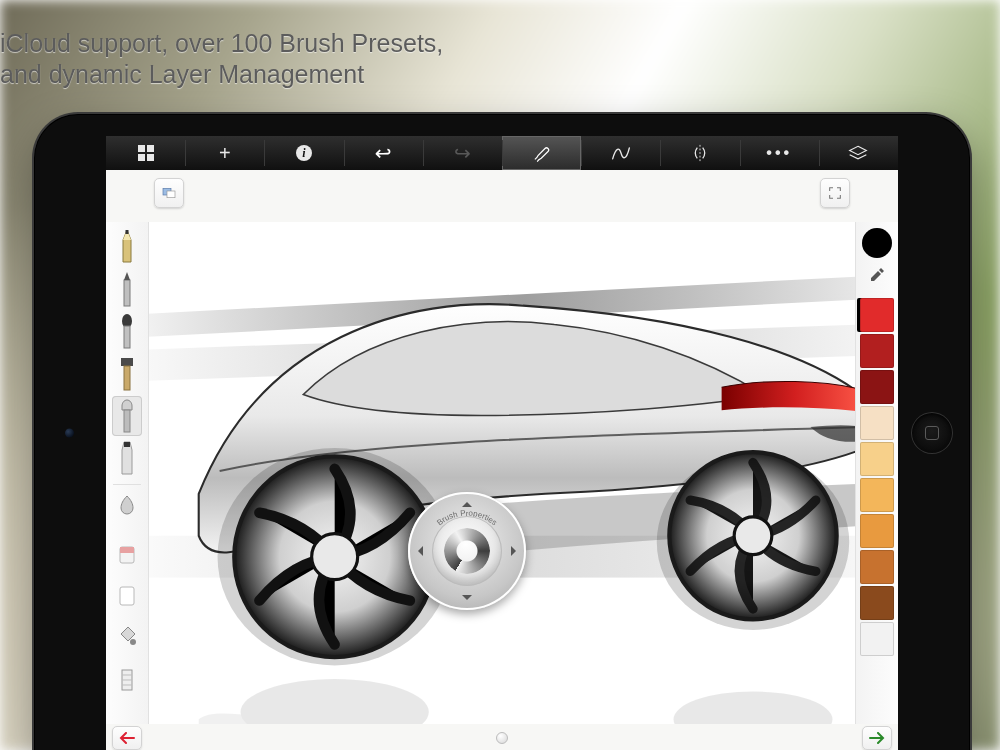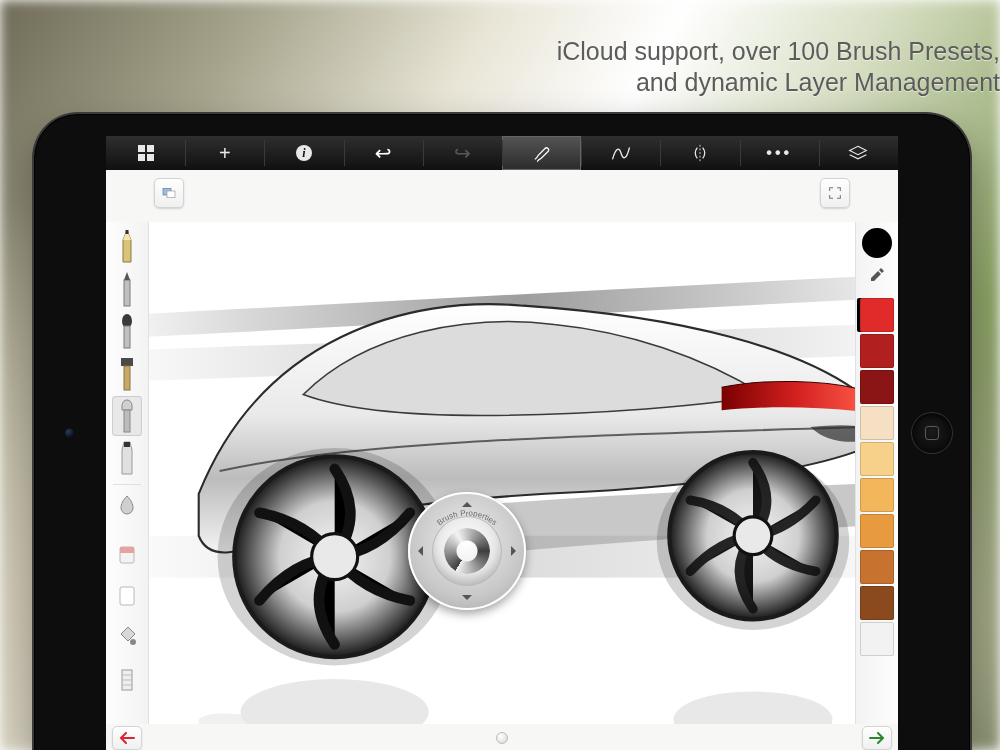--- a/index.html
+++ b/index.html
@@ -5,21 +5,21 @@
   html,body{margin:0;padding:0;width:1000px;height:750px;overflow:hidden;font-family:-apple-system,Helvetica,Arial,sans-serif;}
   .bg{
     position:absolute;inset:0;
     background:
       radial-gradient(circle at 15% 80%, #d9d1bd 0%, rgba(217,209,189,0) 40%),
       radial-gradient(circle at 85% 85%, #c7c7ab 0%, rgba(199,199,171,0) 35%),
       linear-gradient(120deg,#6f6b58 0%, #a6a48c 18%, #e8e5d6 35%, #ffffff 48%, #d9e0c6 62%, #88a060 82%, #4a5a34 100%);
     filter:blur(6px);
   }
   .headline{
-    position:absolute;left:0;right:0;top:36px;text-align:right;
+    position:absolute;left:0;right:0;top:28px;text-align:left;
     color:#5c5c5c;font-size:25px;line-height:1.25;font-weight:400;
     text-shadow:0 1px 1px rgba(255,255,255,.6);
     white-space:pre-line;
   }
 
   
   .ipad{
     position:absolute;left:32px;top:112px;width:936px;height:638px; 
     background:#0d0d0d;border-radius:46px 46px 0 0;
     border:2px solid #3a3a3a;border-bottom:none;

